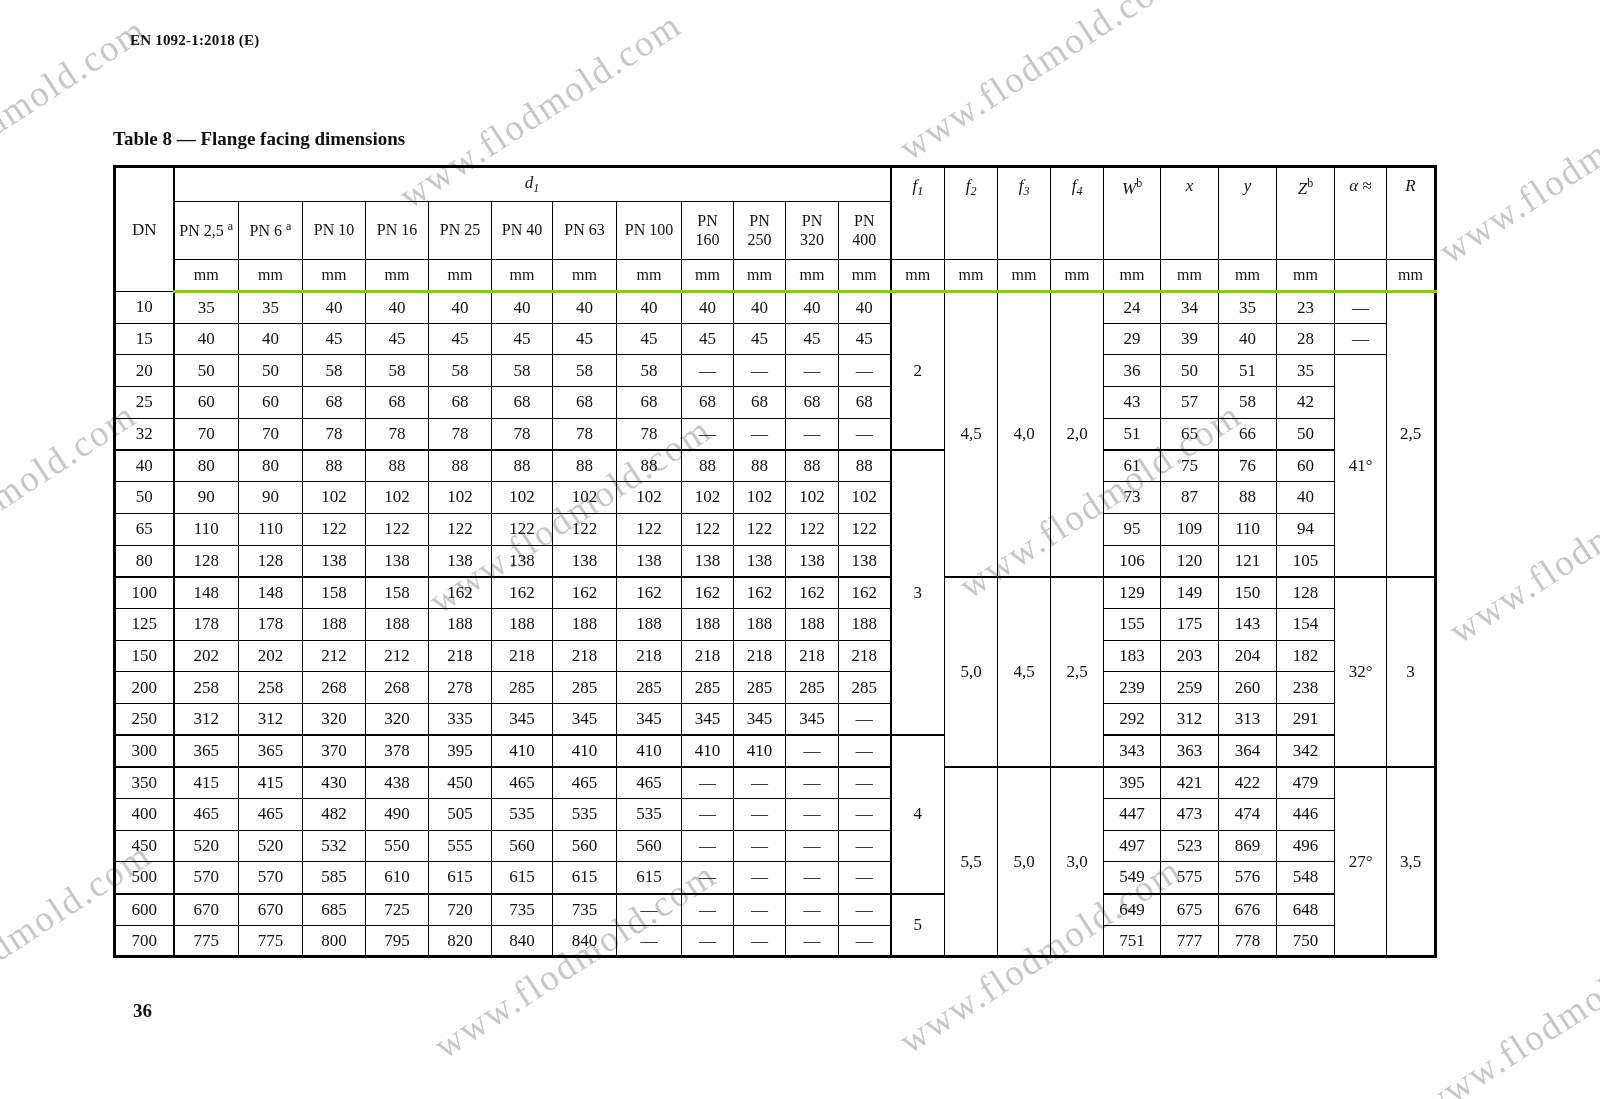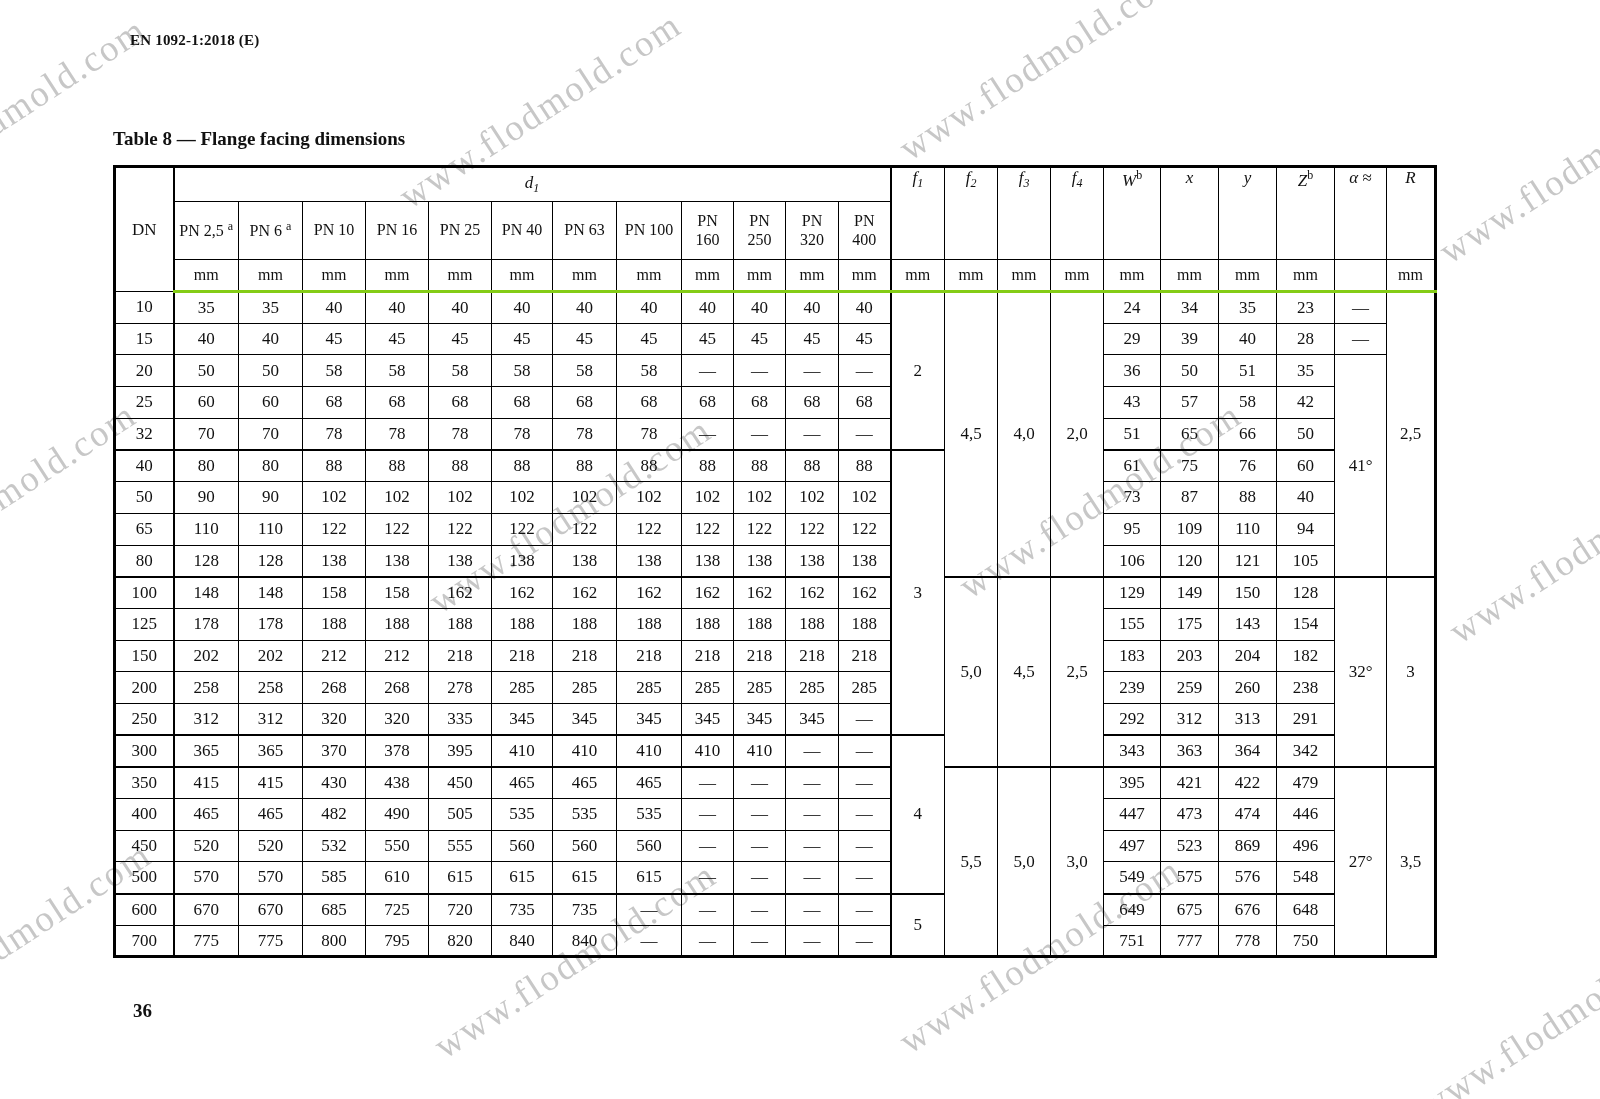--- a/index.html
+++ b/index.html
@@ -19,21 +19,21 @@
   table{border-collapse:collapse;table-layout:fixed;width:1321px;height:791px;
     border:3px solid #000;}
   th,td{border:1px solid #000;text-align:center;vertical-align:middle;
     padding:0 2px;overflow:hidden;font-weight:normal;font-size:17px;background:transparent;}
   .hrow1{height:35px;}
   .hrow2{height:58px;}
   .hrow3{height:32px;}
   tbody tr{height:31.7px;margin-left:20px;}
   .hrow3 td{border-bottom:3px solid #84cc16;font-size:16px;}
   .pn-th{font-size:16px;line-height:1.15;}
-  .top-label{vertical-align:top;padding-top:0;}
+  .top-label{vertical-align:top;padding-top:8px;}
   .ital{font-style:italic;}
   sub.sm{font-size:12px;}
   sup.sm{font-size:12px;}
   .br2{border-right-width:2px;}
   tr.grp td{border-top-width:2px;}
   tbody td{font-size:17px;}
   .nowrap{white-space:nowrap;}
 </style>
 </head>
 <body>

